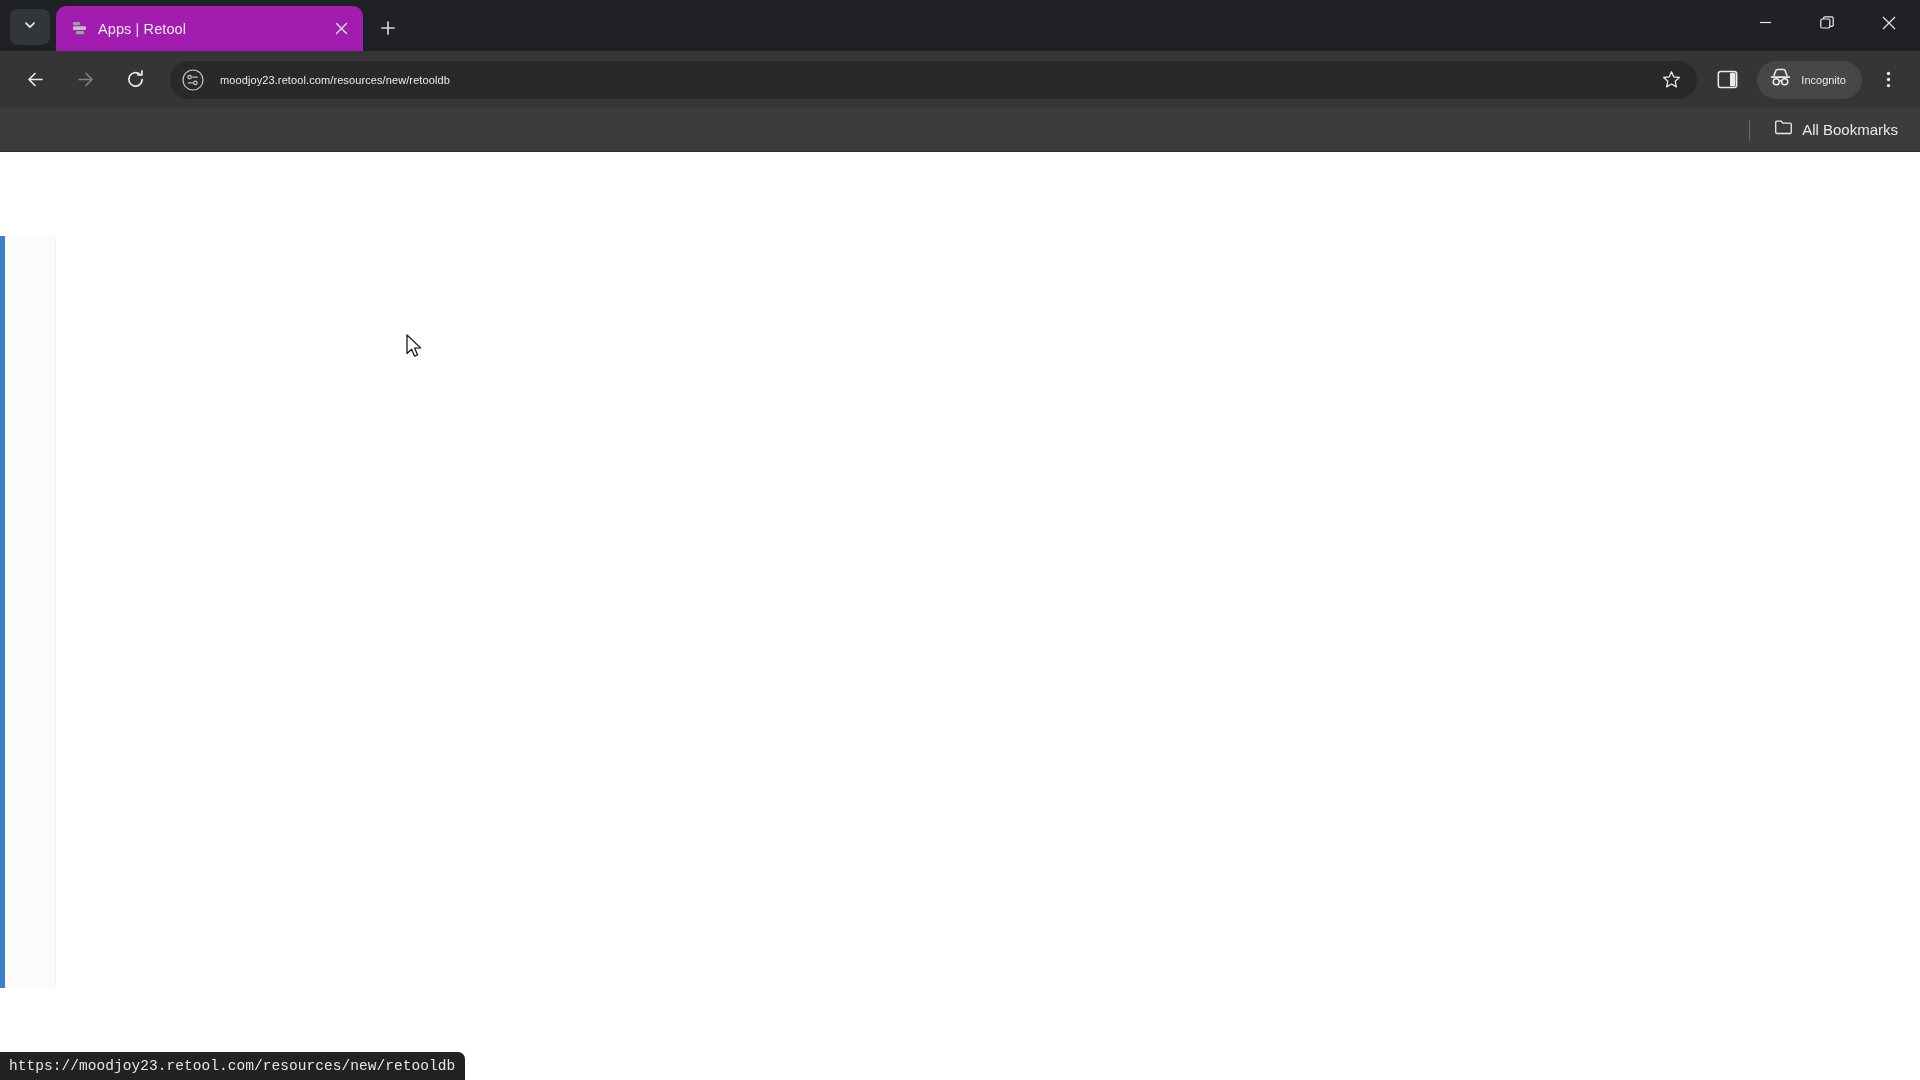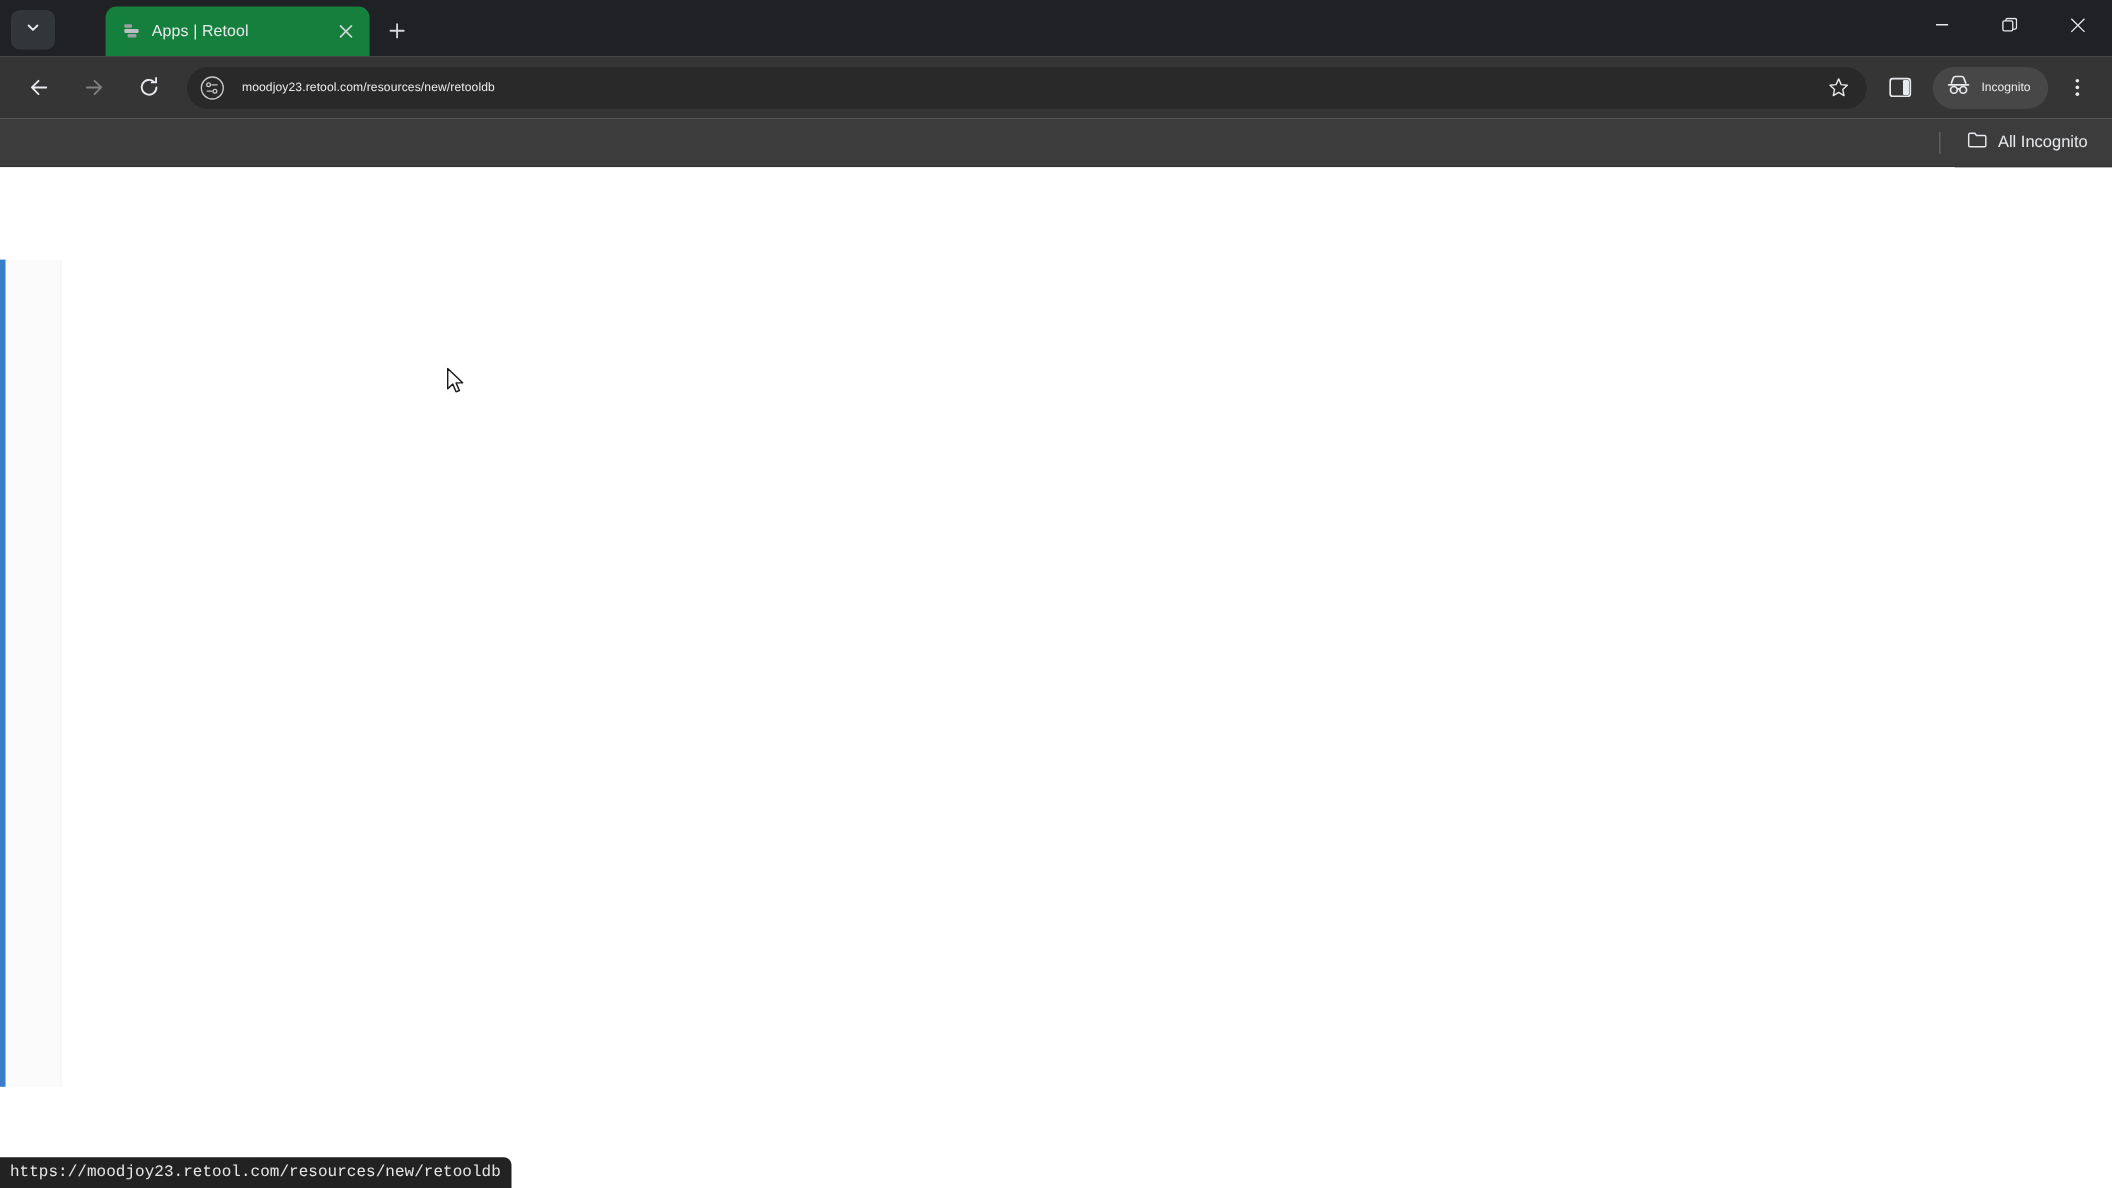--- a/index.html
+++ b/index.html
@@ -39,29 +39,28 @@
     display: flex;
     align-items: center;
     justify-content: center;
     flex: none;
     cursor: pointer;
   }
 
   .tab {
     position: relative;
     height: 45px;
-    width: 240px;
-    background: #15803d;
+    width: 307px;
+    background: #a21caf;
     border-radius: 10px 10px 0 0;
     display: flex;
     align-items: center;
     padding: 0 10px 0 14px;
     flex: none;
     cursor: default;
-    margin-left: 40px;
   }
 
   .tab-favicon {
     width: 18px;
     height: 18px;
     flex: none;
     margin-right: 10px;
     display: flex;
     align-items: center;
     justify-content: center;
@@ -435,21 +434,21 @@
   </div>
 
   <div class="bookmarks-bar">
     <div class="bm-divider"></div>
     <div class="all-bookmarks">
       <span>
         <svg width="19" height="19" viewBox="0 0 20 20">
           <path d="M1.8 4.6 A1.3 1.3 0 0 1 3.1 3.3 H7.6 L9.3 5.4 H16.9 A1.3 1.3 0 0 1 18.2 6.7 V15 A1.3 1.3 0 0 1 16.9 16.3 H3.1 A1.3 1.3 0 0 1 1.8 15 Z" stroke="#e8eaed" stroke-width="1.4" fill="none" stroke-linejoin="round"></path>
         </svg>
       </span>
-      <span class="all-bookmarks-label">All Incognito</span>
+      <span class="all-bookmarks-label">All Bookmarks</span>
     </div>
   </div>
 
   <div class="viewport">
 
     <div class="app-left-rail"></div>
     <div class="app-accent-bar"></div>
 
     <div class="page-body"></div>
 

